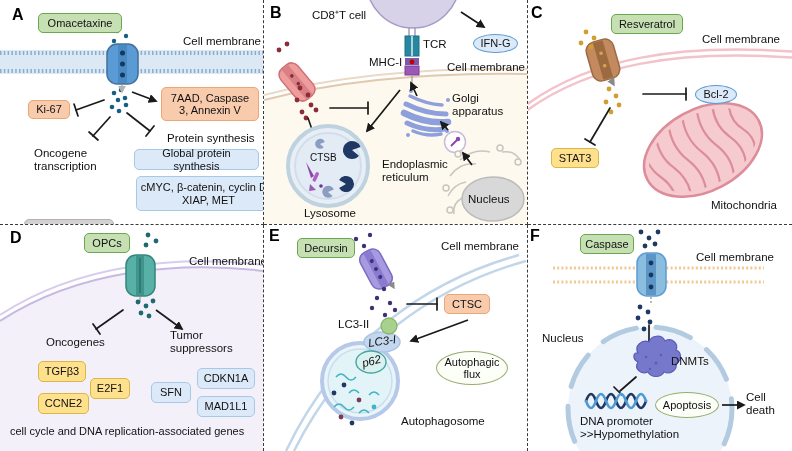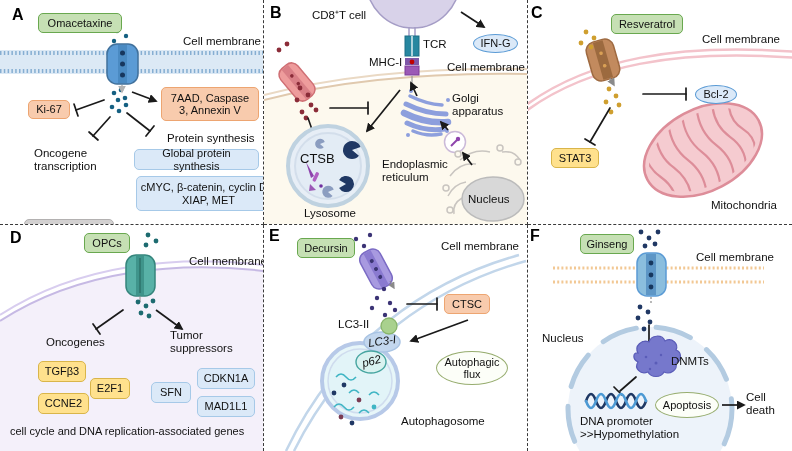--- a/index.html
+++ b/index.html
@@ -189,21 +189,21 @@
       <ellipse cx="229" cy="199" rx="31" ry="22" fill="#d8d8d8" stroke="#bbbbbb" stroke-width="1.5"></ellipse>
       <line x1="208" y1="165" x2="199" y2="153" stroke="#1a1a1a" stroke-width="1.7" marker-end="url(#mB)"></line>
     </svg>
     <div class="pl" style="left:6px;top:4px">B</div>
     <div class="t" style="left:48px;top:9px">CD8⁺T cell</div>
     <div class="t" style="left:159px;top:38px">TCR</div>
     <div class="t" style="left:105px;top:56px">MHC-I</div>
     <div class="box blueell ell" style="left:209px;top:34px;width:45px;height:19px">IFN-G</div>
     <div class="t" style="left:183px;top:61px">Cell membrane</div>
     <div class="t tc" style="left:188px;top:92px;width:58px">Golgi apparatus</div>
-    <div class="t tc" style="left:36px;top:152px;width:46px;font-size:13px">CTSB</div>
+    <div class="t tc" style="left:46px;top:152px;width:46px;font-size:10px">CTSB</div>
     <div class="t tc" style="left:118px;top:158px;width:76px">Endoplasmic reticulum</div>
     <div class="t" style="left:40px;top:207px">Lysosome</div>
     <div class="t tc" style="left:204px;top:193px;width:50px">Nucleus</div>
   </section>
 
   <section class="panel bb">
     <svg width="264" height="225" viewBox="0 0 264 225">
       <defs>
         <marker id="gC" viewBox="0 0 10 10" refX="8" refY="5" markerWidth="8" markerHeight="8" markerUnits="userSpaceOnUse" orient="auto">
             <path d="M0,0 L10,5 L0,10 z" fill="#8a8a8a"></path>
@@ -431,21 +431,21 @@
         <line x1="108" y1="152" x2="92" y2="166"></line>
           <line x1="86" y1="162" x2="94" y2="170"></line>
       </g>
       <g fill="none" stroke-linecap="round">
         <path d="M58,176 q5,-14 10,0 q5,14 10,0 q5,-14 10,0 q5,14 10,0 q5,-14 10,0 q5,14 10,0" stroke="#1f3864" stroke-width="2.6"></path>
         <path d="M58,176 q5,14 10,0 q5,-14 10,0 q5,14 10,0 q5,-14 10,0 q5,14 10,0 q5,-14 10,0" stroke="#4d9ad4" stroke-width="2.6"></path>
       </g>
       <line x1="194" y1="180" x2="216" y2="180" stroke="#1a1a1a" stroke-width="1.7" marker-end="url(#mF)"></line>
     </svg>
     <div class="pl" style="left:2px;top:2px">F</div>
-    <div class="box green" style="left:52px;top:9px;width:54px;height:20px">Ginseng</div>
+    <div class="box green" style="left:52px;top:9px;width:54px;height:20px">Caspase</div>
     <div class="t" style="left:168px;top:26px">Cell membrane</div>
     <div class="t" style="left:14px;top:107px">Nucleus</div>
     <div class="t" style="left:143px;top:130px">DNMTs</div>
     <div class="t" style="left:52px;top:190px">DNA promoter</div>
     <div class="t" style="left:52px;top:203px">&gt;&gt;Hypomethylation</div>
     <div class="box olive ell" style="left:127px;top:167px;width:64px;height:26px">Apoptosis</div>
     <div class="t tc" style="left:218px;top:166px;width:44px">Cell death</div>
   </section>
 
 </div>

